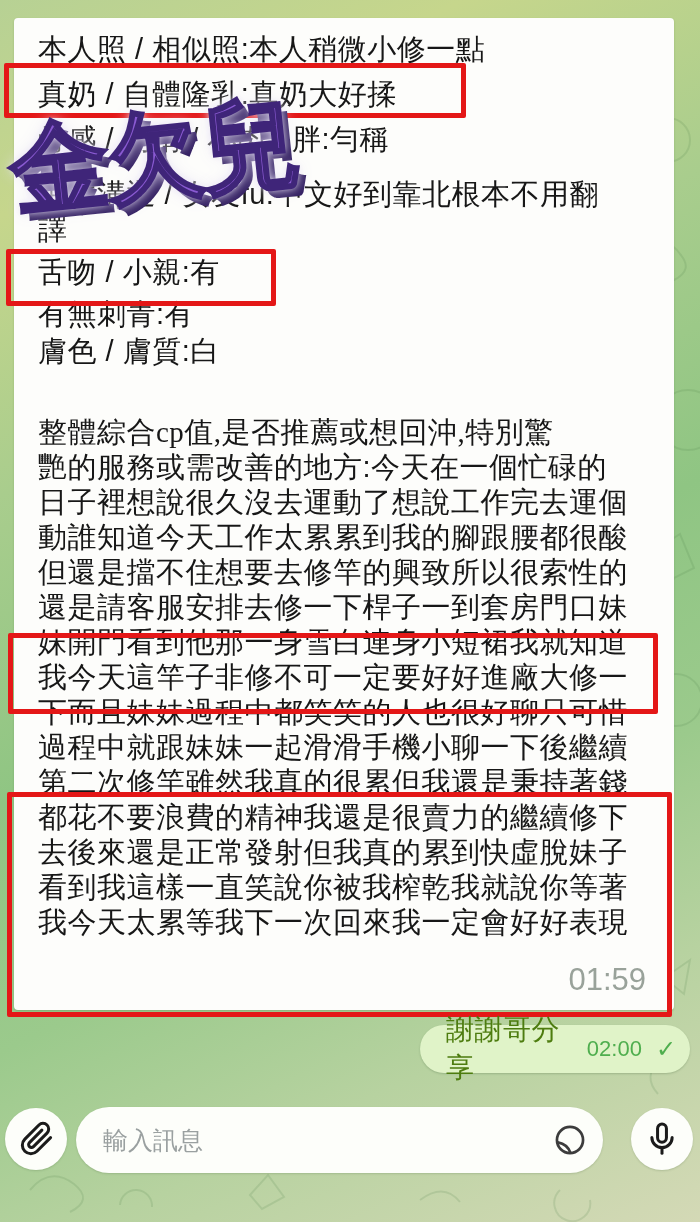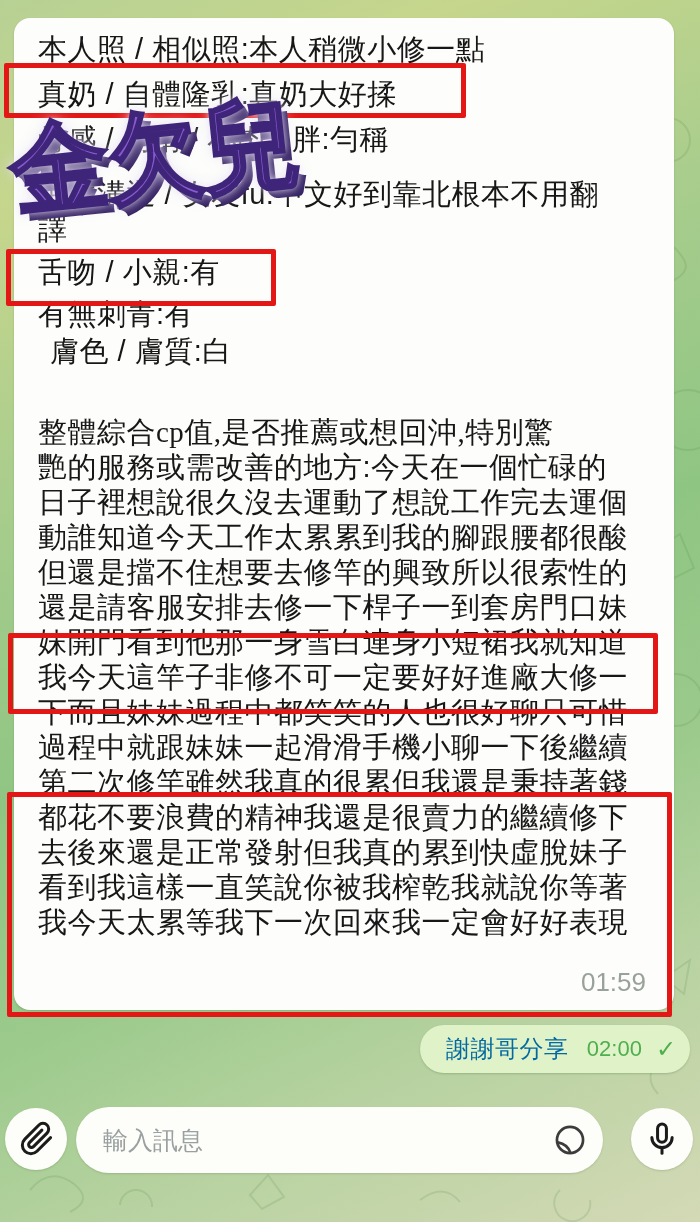--- a/index.html
+++ b/index.html
@@ -5,51 +5,51 @@
   html,body{margin:0;padding:0;}
   body{font-family:"Liberation Sans","DejaVu Sans",sans-serif;}
   #screen{position:relative;width:700px;height:1222px;overflow:hidden;
     background:linear-gradient(155deg,#b7d194 0%,#c6d68c 14%,#a9cd8d 32%,#8fc583 52%,#9bca8c 68%,#b7d2a0 82%,#d4d9b6 100%);}
   
   #doodles{position:absolute;inset:0;opacity:.16;}
   #doodles path,#doodles circle,#doodles rect{fill:none;stroke:#4e7f49;stroke-width:2;}
 
   
   .bubble-in{position:absolute;left:14px;top:18px;width:660px;height:992px;
-    background:#fdfdfb;border-radius:16px;box-shadow:0 1px 2px rgba(60,90,50,.25);}
+    background:#fdfdfb;border-radius:4px;box-shadow:0 1px 2px rgba(60,90,50,.25);}
   #msg-lines{padding:14px 0 0 24px;}
   .msg-line{height:35px;line-height:35px;font-size:29px;color:#171717;white-space:nowrap;letter-spacing:.5px;}
   #msg-lines .msg-line:nth-child(2){margin-top:10px;}
   #msg-lines .msg-line:nth-child(3){margin-top:10px;}
   #msg-lines .msg-line:nth-child(4){margin-top:20px;}
   #msg-lines .msg-line:nth-child(6){margin-top:8px;}
   #msg-lines .msg-line:nth-child(7){margin-top:7px;}
-  #msg-lines .msg-line:nth-child(8){margin-top:2px;margin-left:12px;}
+  #msg-lines .msg-line:nth-child(8){margin-top:2px;}
   #msg-lines .msg-line:nth-child(9){margin-top:46px;font-family:Liberation Serif, serif;}
-  .msg-time{position:absolute;right:28px;bottom:12px;font-size:26px;color:#99a29a;}
+  .msg-time{position:absolute;right:28px;bottom:12px;font-size:31px;color:#99a29a;}
 
   
   .hl{position:absolute;border:5px solid #e41717;border-radius:2px;background:transparent;}
   #hl1{left:4px;top:63px;width:452px;height:45px;}
   #hl2{left:6px;top:249px;width:260px;height:47px;}
   #hl3{left:8px;top:633px;width:640px;height:71px;}
   #hl4{left:7px;top:792px;width:655px;height:215px;}
 
   
   .watermark{position:absolute;left:10px;top:92px;transform:rotate(-6deg);
     font-size:98px;font-weight:900;letter-spacing:-2px;color:#8a5ad2;
     -webkit-text-stroke:3px #3f2579;
     text-shadow:0 0 6px rgba(232,226,246,.95),0 0 16px rgba(232,226,246,.9),7px 9px 0 #2e1a5e;
     user-select:none;}
 
   
   .bubble-out{position:absolute;left:420px;top:1025px;width:270px;height:48px;
     background:#e0f3c8;border-radius:24px;box-shadow:0 1px 2px rgba(60,90,50,.25);
     display:flex;align-items:center;}
-  .bubble-out .out-text{font-size:24px;color:#0369a1;padding-left:26px;letter-spacing:.5px;}
+  .bubble-out .out-text{font-size:28px;color:#4d7c0f;padding-left:26px;letter-spacing:.5px;}
   .bubble-out .out-meta{margin-left:auto;padding-right:14px;display:flex;align-items:center;gap:14px;
     color:#4fae4e;font-size:22px;}
   .bubble-out .out-check{font-size:24px;line-height:1;}
 
   
   .icon-circle{position:absolute;width:62px;height:62px;border-radius:50%;background:#fdfefa;
     display:flex;align-items:center;justify-content:center;box-shadow:0 1px 2px rgba(60,90,50,.2);}
   #attach-circle{left:5px;top:1108px;}
   #mic-circle{left:631px;top:1108px;}
   .composer{position:absolute;left:76px;top:1107px;width:527px;height:66px;background:#fdfefa;

